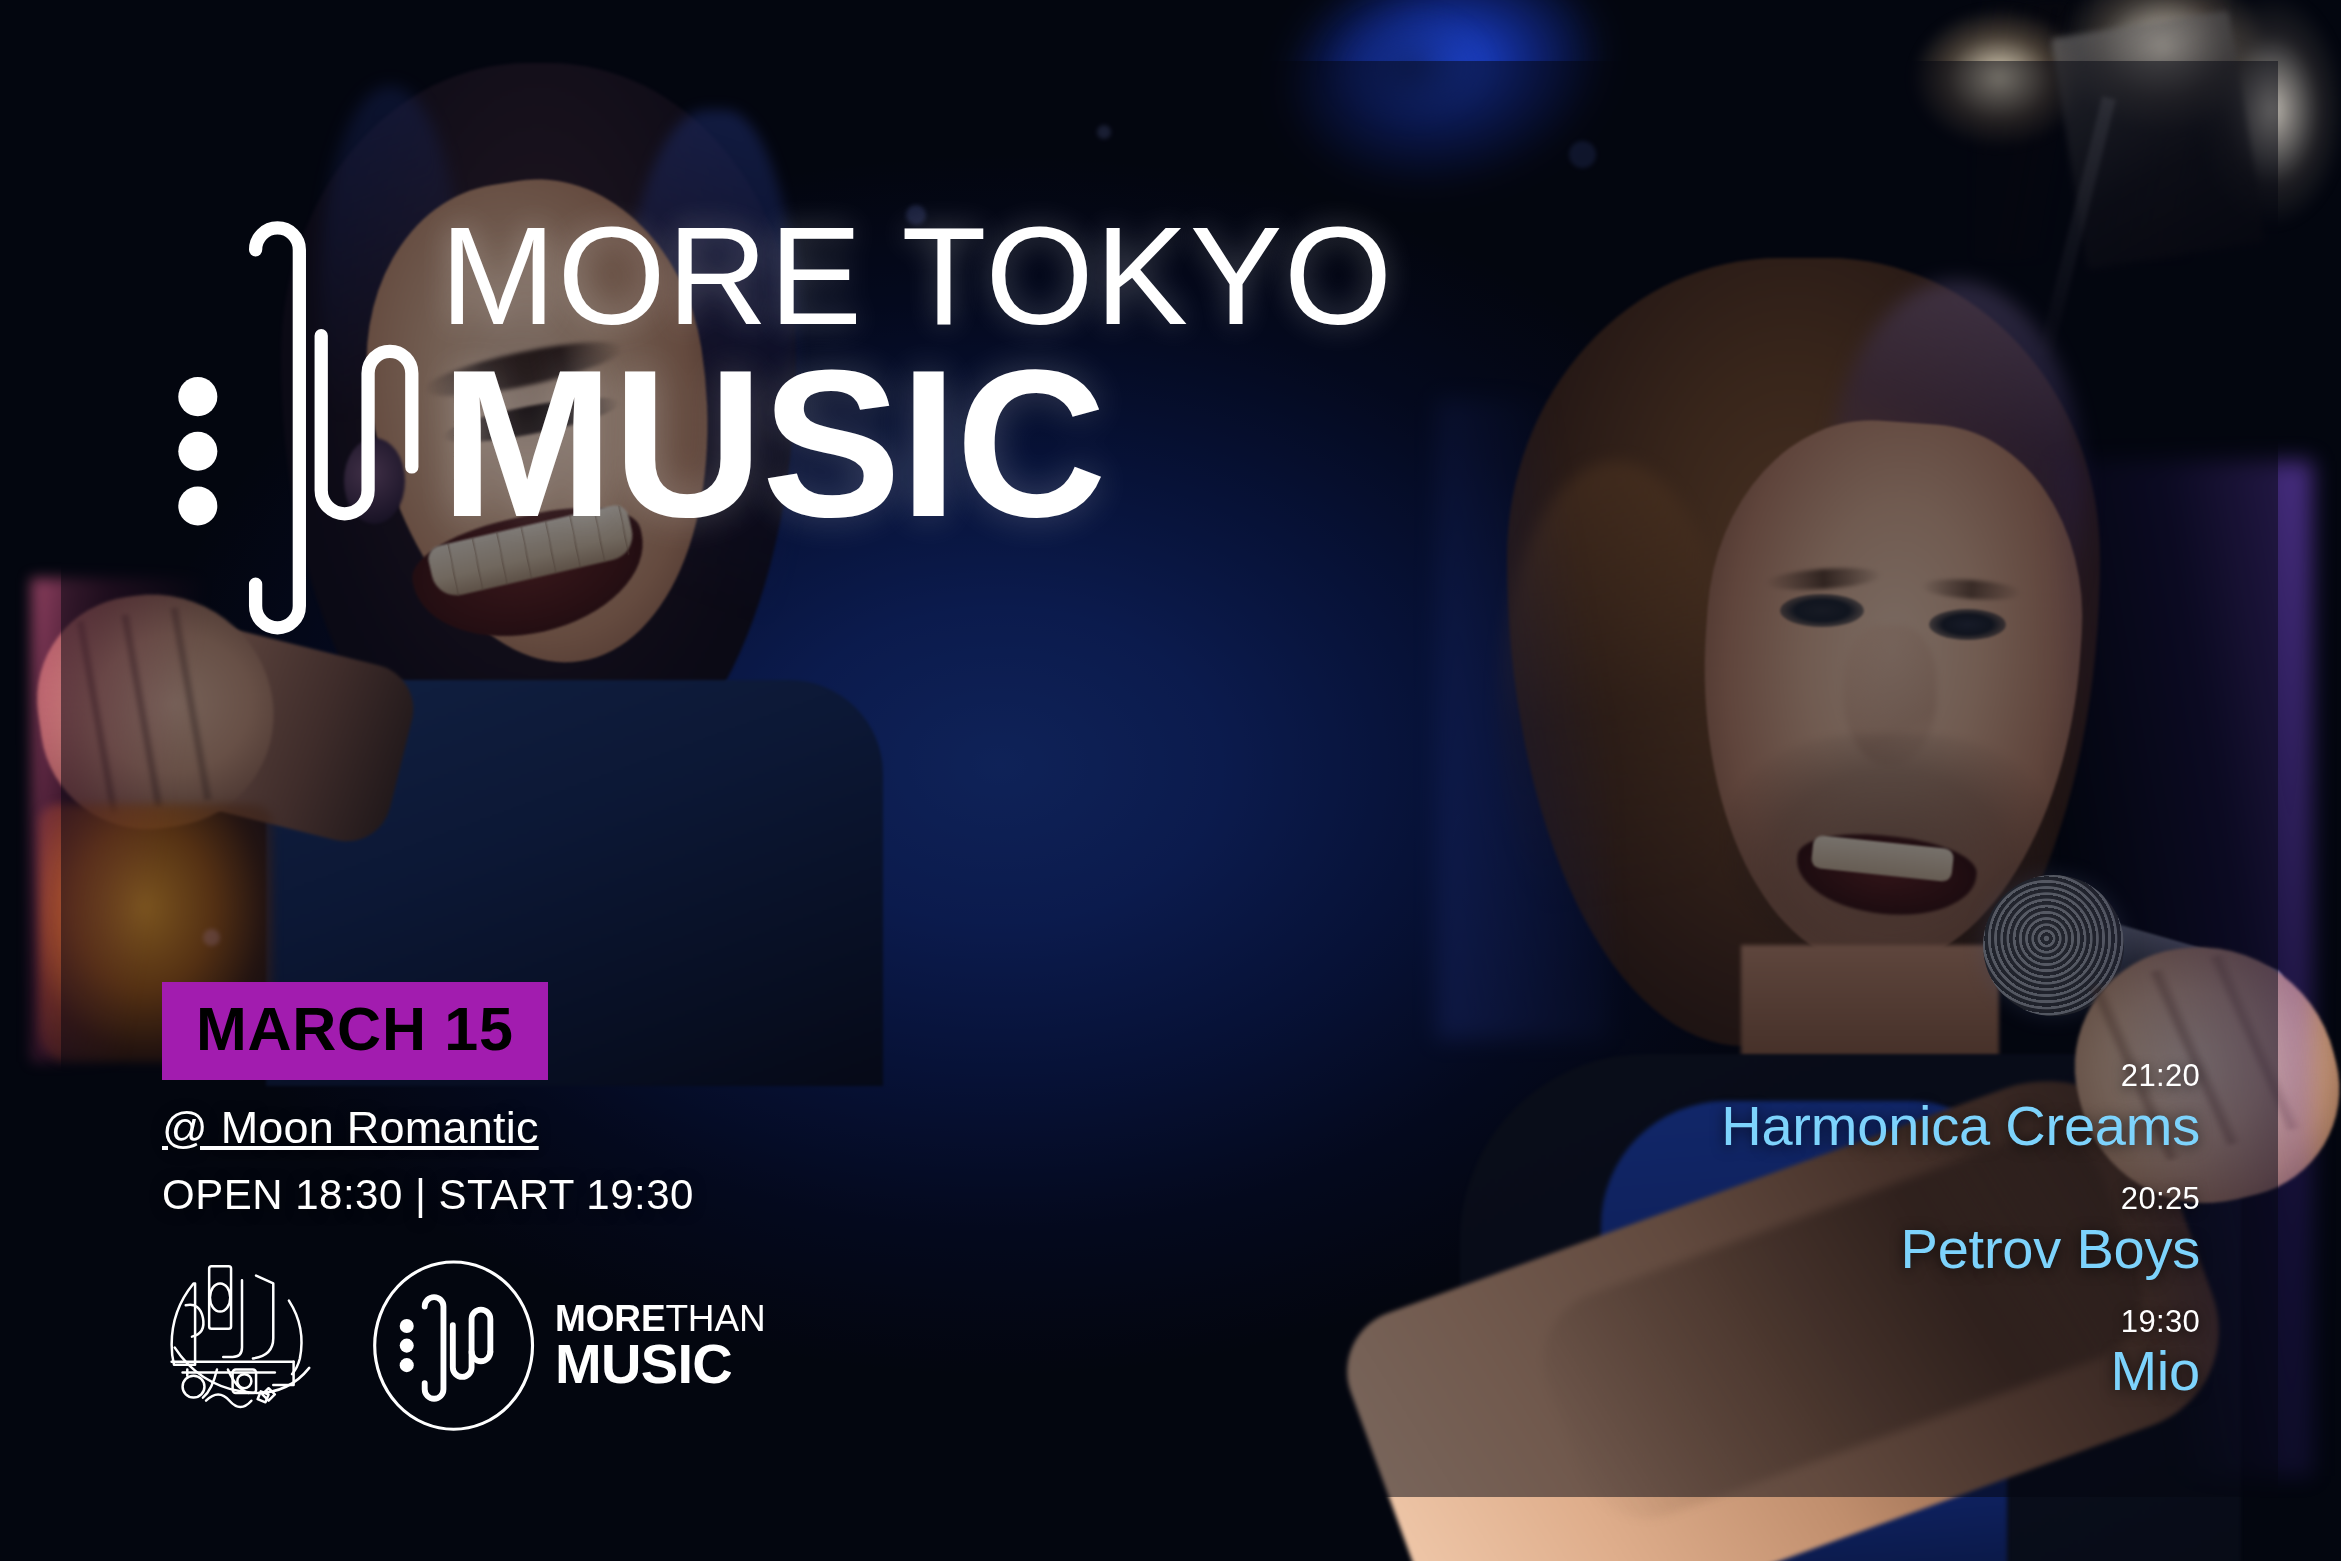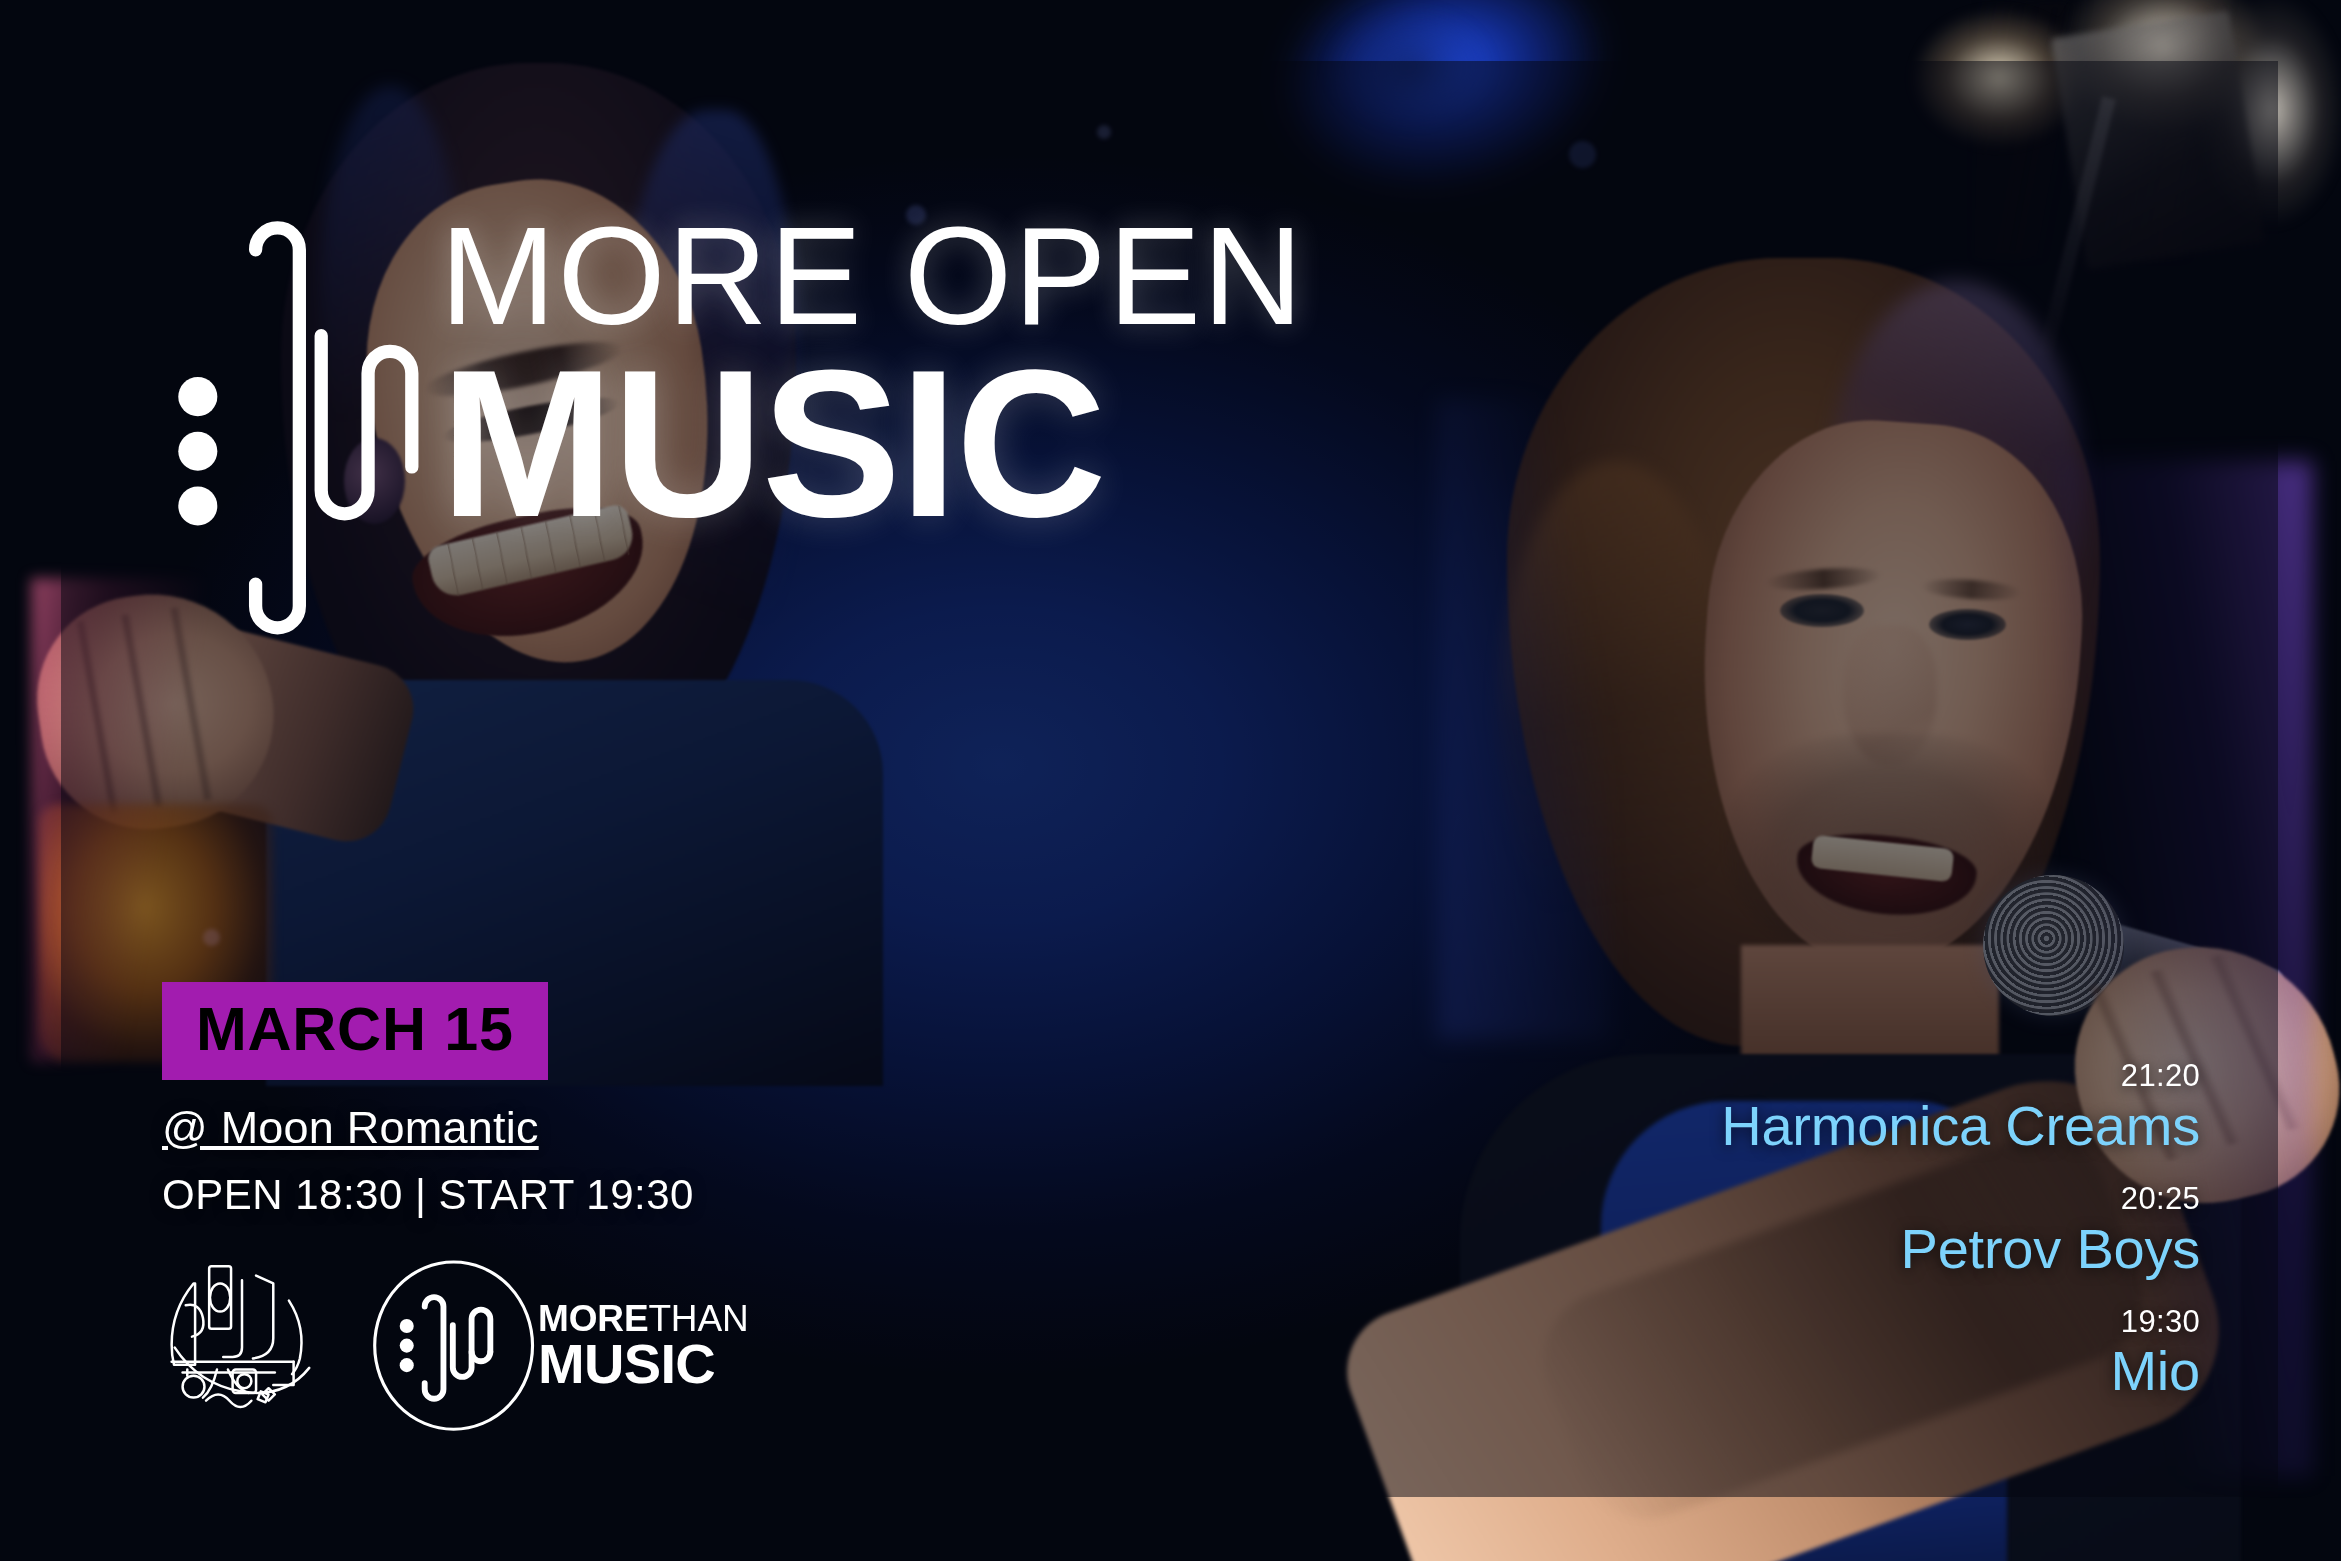--- a/index.html
+++ b/index.html
@@ -407,21 +407,21 @@
     letter-spacing:.012em;
     text-shadow:0 1.6px 12.5px rgba(0,0,0,.6);
   }
 
   
   .footer-logos {
     position:absolute; left:156px; top:1258px;
     display:flex; align-items:center; gap:42px;
   }
   .venue-logo { width:172px; height:172px; flex:none; }
-  .mtm-lockup { display:flex; align-items:center; }
+  .mtm-lockup { display:flex; align-items:center; gap:17px; }
   .mtm-circle { width:168px; height:176px; flex:none; }
   .mtm-text { line-height:.98; }
   .mtm-line1 { font-size:37px; color:#fff; letter-spacing:-.004em; white-space:nowrap; }
   .mtm-line1 .b { font-weight:bold; }
   .mtm-line1 .t { font-weight:400; }
   .mtm-line2 { font-size:56px; font-weight:bold; color:#fff; letter-spacing:-.012em; line-height:.96; }
 
   
   .lineup {
     position:absolute; right:142px; top:1058px;
@@ -534,21 +534,21 @@
           <path d="M196 152 V350 a30 30 0 0 0 60 0 V200 a28 28 0 0 1 56 0 V320"></path>
         </g>
         <g fill="#ffffff">
           <circle cx="38" cy="230" r="25"></circle>
           <circle cx="38" cy="300" r="25"></circle>
           <circle cx="38" cy="370" r="25"></circle>
         </g>
       </svg>
 
       <div class="titles">
-        <div class="title-top">MORE OPEN</div>
+        <div class="title-top">MORE TOKYO</div>
         <div class="title-bottom">MUSIC</div>
       </div>
     </div>
 
     <div class="date-badge">
       <span>MARCH 15</span>
     </div>
 
     <div class="venue">@ Moon Romantic</div>
     <div class="times">OPEN 18:30 | START 19:30</div>

